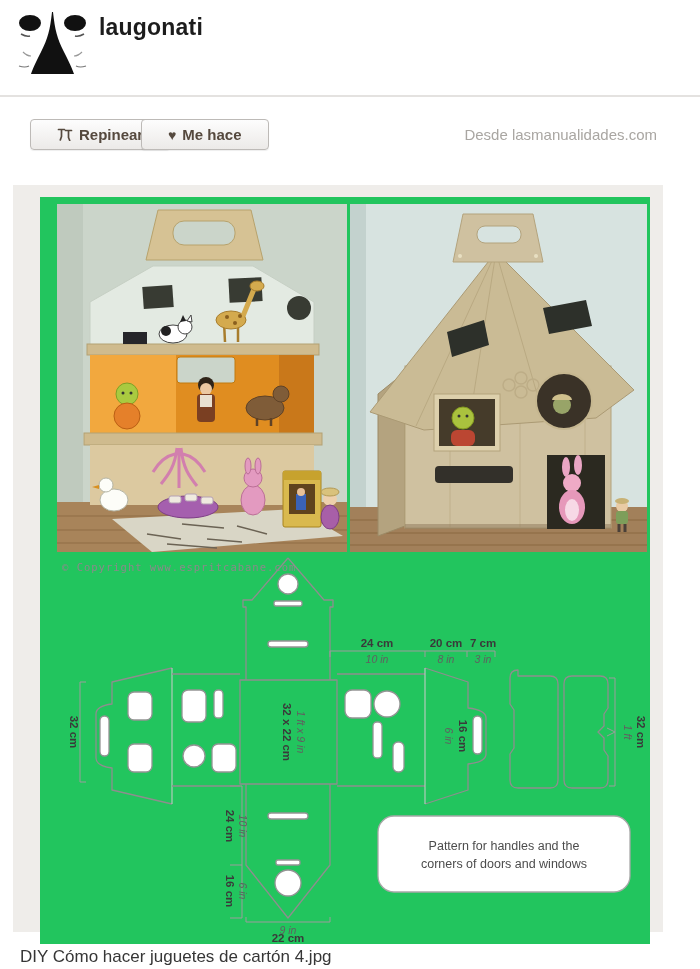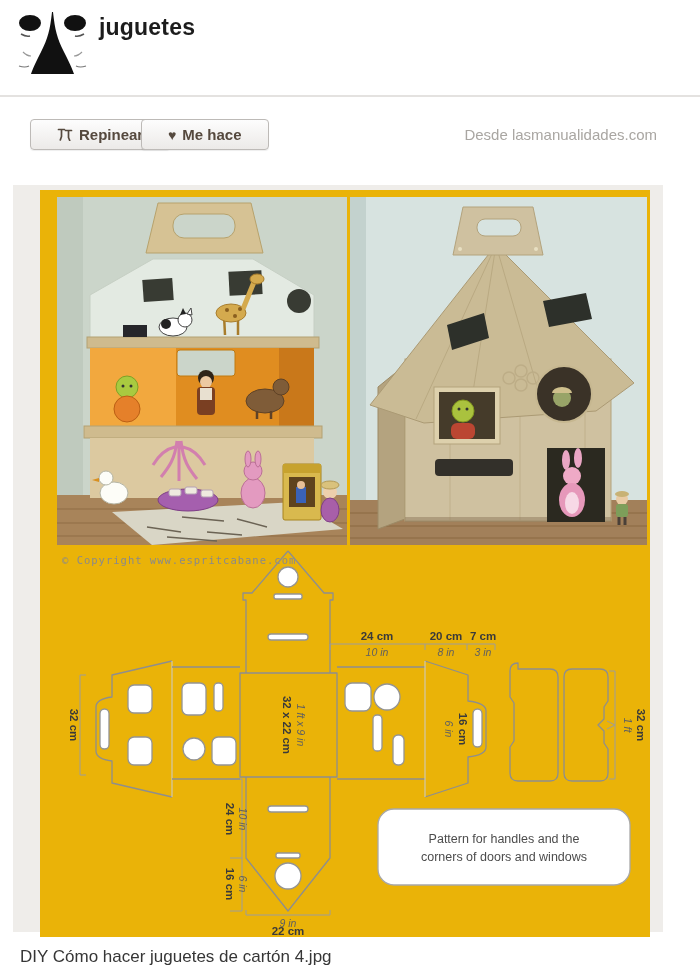--- a/index.html
+++ b/index.html
@@ -17,21 +17,21 @@
   .btn { position:absolute; top:119px; height:31px; display:flex; align-items:center; gap:6px;
          padding:0 26px; border:1px solid #bdbab7; border-radius:4px;
          background:linear-gradient(#fdfdfd,#eceae8); color:#55493e; font-weight:bold; font-size:15px;
          box-shadow:0 1px 1px rgba(0,0,0,.07); cursor:pointer; }
   #btn-repin { left:30px; }
   #btn-like  { left:141px; }
   .source { position:absolute; right:43px; top:126px; font-size:15px; color:#a9a6a2; }
 
   
   #pin-area { position:absolute; left:13px; top:185px; width:650px; height:747px; background:#efedea; }
-  #pin-white { position:absolute; left:27px; top:5px; width:610px; height:747px; background:#eab308; }
+  #pin-white { position:absolute; left:27px; top:12px; width:610px; height:747px; background:#22c55e; }
   .photo { position:absolute; top:7px; height:348px; }
   #photo-left  { left:17px;  width:290px; }
   #photo-right { left:310px; width:297px; }
   #diagram { position:absolute; left:0; top:357px; width:610px; height:390px; }
 
   
   .caption { position:absolute; left:20px; top:947px; font-size:17px; color:#363636; }
 
   
   .cut  { fill:none; stroke:#8e8e8e; stroke-width:1.3; stroke-linejoin:round; }
@@ -54,21 +54,21 @@
     <svg class="avatar" viewBox="0 0 71 72">
       <rect x="0" y="0" width="71" height="72" fill="#ffffff"></rect>
 
       <path d="M35,4 C33,22 31,30 24,44 C19,54 16,60 14,66 L57,66 C55,60 52,54 47,44 C40,30 38,22 36,4 Z" fill="#111"></path>
       <ellipse cx="13" cy="15" rx="11" ry="8" fill="#111"></ellipse>
       <ellipse cx="58" cy="15" rx="11" ry="8" fill="#111"></ellipse>
       <path d="M4,26 q5,3 9,2 M67,26 q-5,3 -9,2" stroke="#555" stroke-width="1.5" fill="none"></path>
       <path d="M6,44 q4,4 8,4 M65,44 q-4,4 -8,4" stroke="#999" stroke-width="1.2" fill="none"></path>
       <path d="M2,58 q6,2 10,0 M69,58 q-6,2 -10,0" stroke="#777" stroke-width="1.2" fill="none"></path>
     </svg>
-    <div class="username">juguetes</div>
+    <div class="username">laugonati</div>
   </div>
 
   <div class="btn" id="btn-repin">
     <svg width="16" height="13" viewBox="0 0 16 13">
       <g stroke="#55493e" stroke-width="1.7" fill="none" stroke-linecap="round">
         <path d="M1.5,1.5 h6 M4.5,1.5 v7 M4.5,8.5 l-1.2,3.5"></path>
         <path d="M8.5,2.5 h6 M11.5,2.5 v7 M11.5,9.5 l1.2,3"></path>
       </g>
     </svg>
     <span>Repinear</span>

